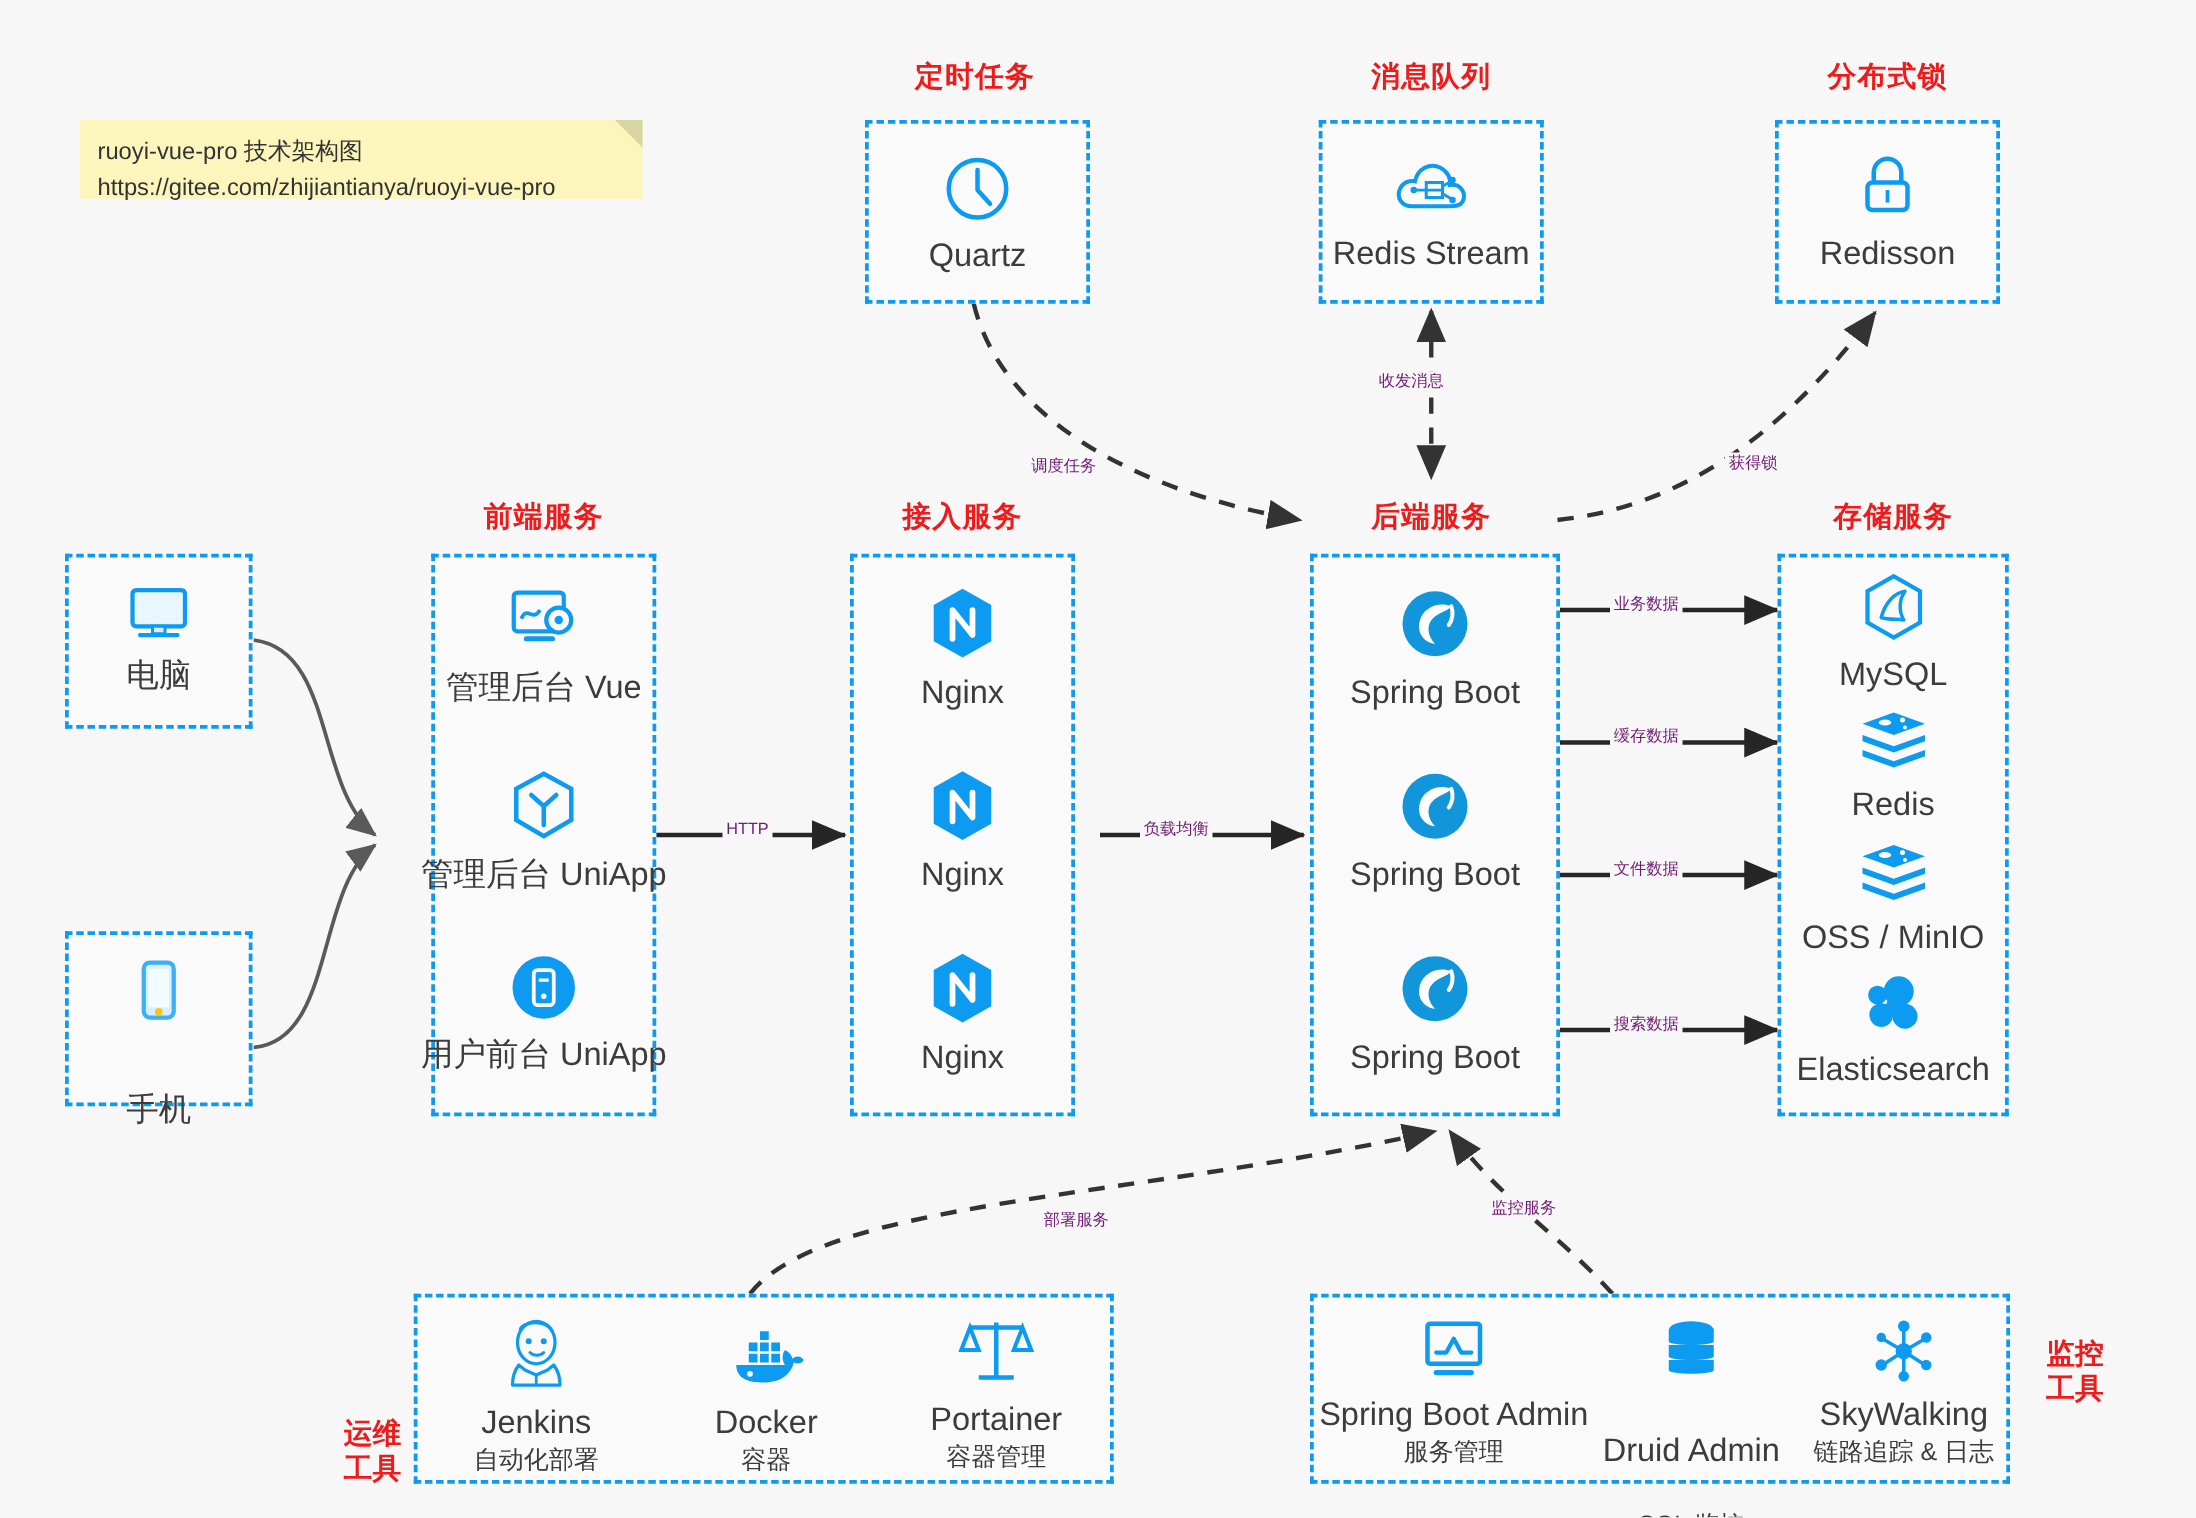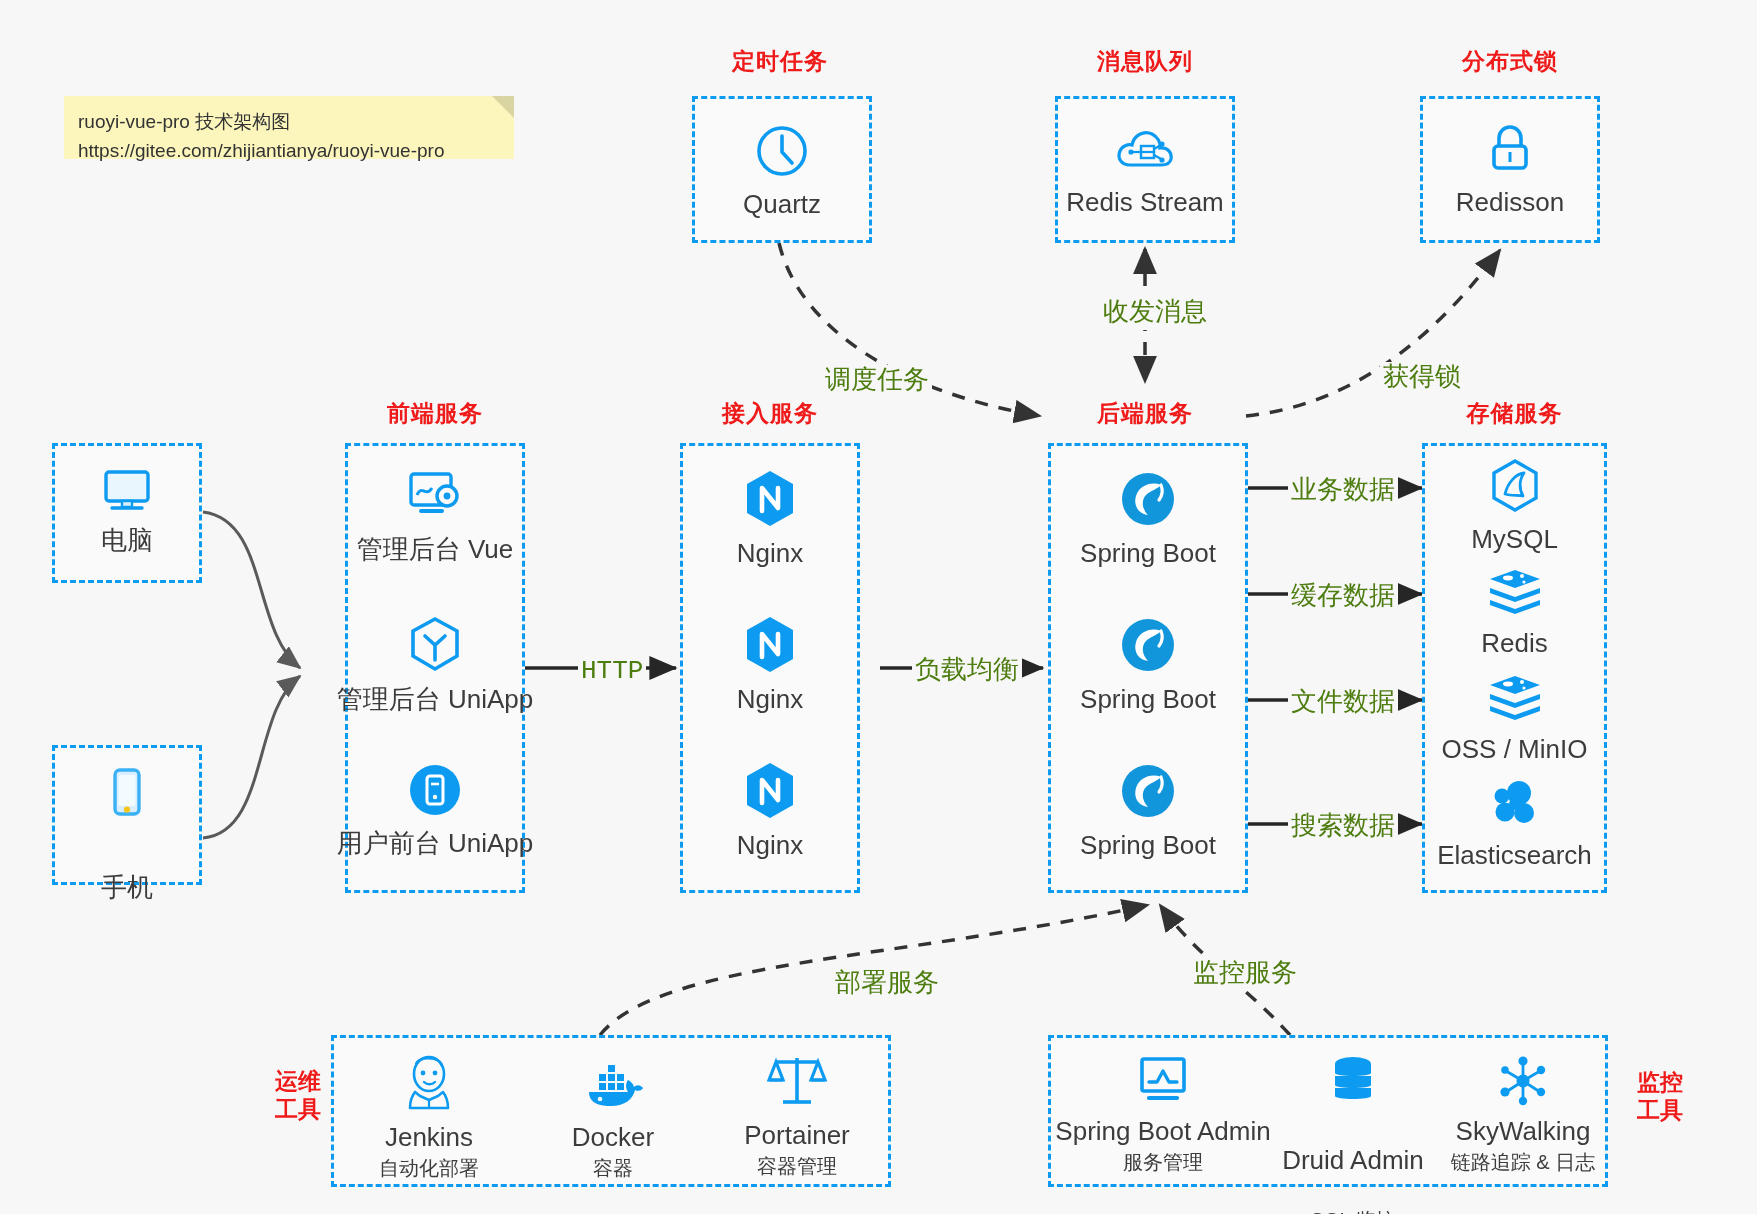--- a/index.html
+++ b/index.html
@@ -8,21 +8,21 @@
   svg.layer{position:absolute;left:0;top:0;width:1757px;height:1214px;pointer-events:none;}
   .grp{position:absolute;box-sizing:border-box;border:3px dashed #0c9bf0;background:#fafafa;}
   .grp-title{position:absolute;color:#ef1b1b;font-weight:bold;font-size:23px;letter-spacing:1px;white-space:nowrap;text-align:center;}
   .node{position:absolute;display:flex;flex-direction:column;align-items:center;justify-content:flex-start;}
   .node .ic{display:block;}
   .node .lbl{margin-top:7px;font-size:26px;color:#3c3c3c;white-space:nowrap;text-align:center;line-height:1.3;}
   .node .lbl2{font-size:20px;color:#3c3c3c;white-space:nowrap;text-align:right;line-height:1.35;}
   .note{position:absolute;background:#fcf6bd;box-shadow:0 0 0 0 transparent;}
   .note .ntxt{position:absolute;left:14px;top:11px;font-size:19px;color:#333;line-height:1.55;white-space:nowrap;}
   .note .fold{position:absolute;right:0;top:0;width:0;height:0;border-left:22px solid transparent;border-top:22px solid #d9d5a2;}
-  .elabel{position:absolute;background:#f7f7f7;font-size:26px;color:#4d7c0f;white-space:nowrap;padding:0 3px;line-height:1.25;font-family:Liberation Mono, monospace;}
+  .elabel{position:absolute;background:#f7f7f7;font-size:13px;color:#701a75;white-space:nowrap;padding:0 3px;line-height:1.25;}
   .side-title{position:absolute;color:#ef1b1b;font-weight:bold;font-size:23px;line-height:1.22;text-align:center;white-space:nowrap;}
 </style>
 </head>
 <body>
 
 <div id="stage">
 
   <svg class="layer" viewBox="0 0 1757 1214">
     <defs>
       <marker id="ah" markerWidth="9" markerHeight="9" refX="7.6" refY="3.4" orient="auto">
@@ -250,21 +250,21 @@
         <circle cx="33" cy="17" r="12" fill="#0c9bf0"></circle>
         <circle cx="16" cy="20" r="7.5" fill="#0c9bf0"></circle>
         <circle cx="19" cy="36" r="9.5" fill="#0c9bf0"></circle>
         <circle cx="38" cy="37" r="10" fill="#0c9bf0"></circle>
         <circle cx="29" cy="28" r="6" fill="#0c9bf0"></circle>
       </svg>
       <div class="lbl">Elasticsearch</div>
     </div>
   </div>
 
-  <div class="side-title" style="left:258px;top:1068px;width:80px;font-family:Liberation Serif, serif;">
+  <div class="side-title" style="left:258px;top:1132px;width:80px;">
     <div>运维</div>
     <div>工具</div>
   </div>
   <div class="grp" style="left:331px;top:1035px;width:560px;height:152px;">
     <div class="node" style="left:20px;top:14px;width:150px;">
       <svg class="ic" width="58" height="62" viewBox="0 0 58 62">
         <ellipse cx="29" cy="22" rx="15" ry="17" fill="#fafafa" stroke="#0c9bf0" stroke-width="2.6"></ellipse>
         <path d="M16,12 C18,4 40,4 42,14" fill="none" stroke="#0c9bf0" stroke-width="2.4"></path>
         <circle cx="23" cy="21" r="2.4" fill="#0c9bf0"></circle>
         <circle cx="35" cy="21" r="2.4" fill="#0c9bf0"></circle>

